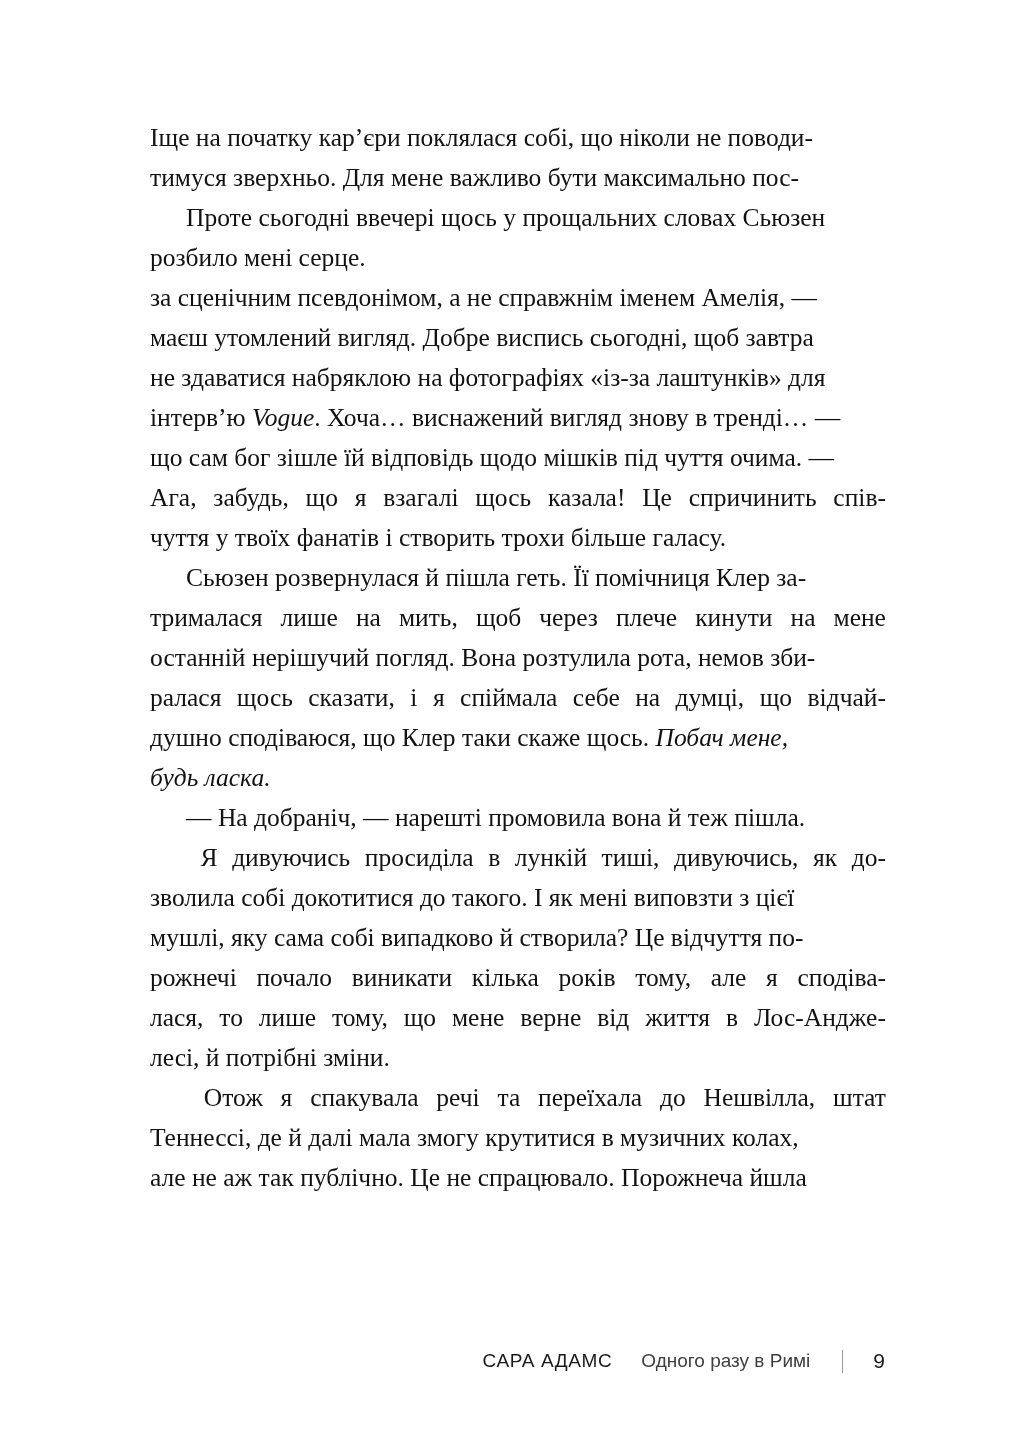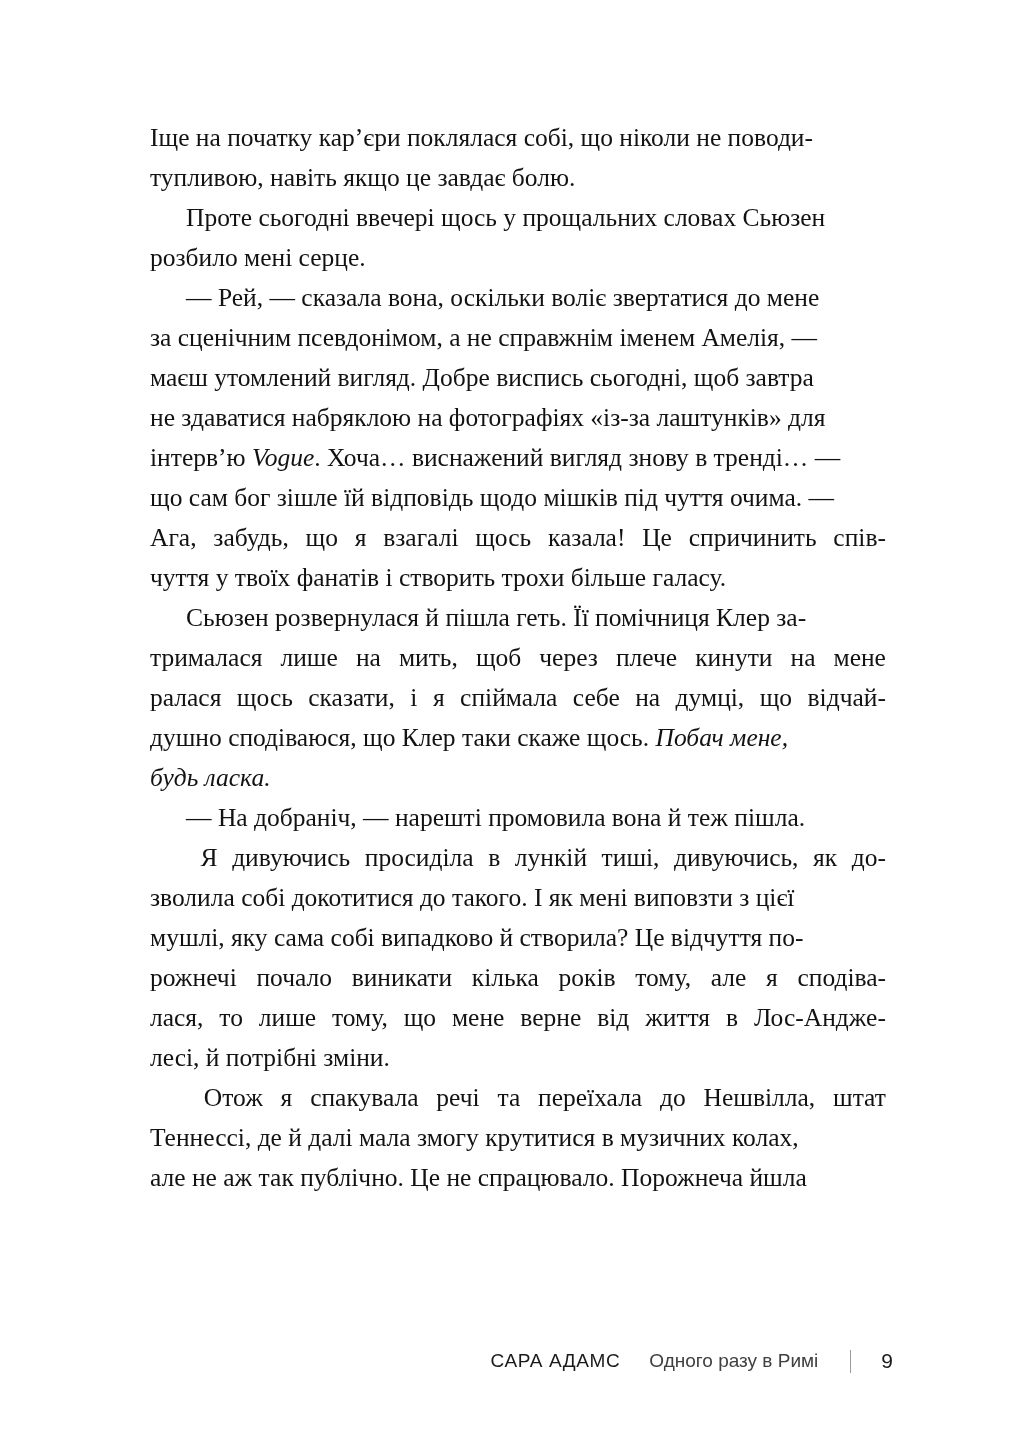--- a/index.html
+++ b/index.html
@@ -56,21 +56,21 @@
     width: 36px;
   }
 
   .ital {
     font-style: italic;
   }
 
   .footer {
     position: absolute;
     left: 150px;
-    right: 142px;
+    right: 150px;
     top: 1344px;
     height: 34px;
     display: flex;
     align-items: center;
     justify-content: flex-end;
     gap: 16px;
     font-family: "Liberation Sans", "DejaVu Sans", sans-serif;
   }
 
   .footer-author {
@@ -103,30 +103,29 @@
 </style>
 </head>
 <body>
 
 <div class="page">
 
   <div class="text-column">
 
     <p class="para">
       <span class="line">Іще на початку кар’єри поклялася собі, що ніколи не поводи-</span>
-      <span class="line">тупливою, навіть якщо це завдає болю.</span>
+      <span class="line">тимуся зверхньо. Для мене важливо бути максимально пос-</span>
     </p>
 
     <p class="para">
       <span class="line"><span class="indent"></span><span>Проте сьогодні ввечері щось у прощальних словах Сьюзен</span></span>
       <span class="line">розбило мені серце.</span>
     </p>
 
     <p class="para">
-      <span class="line"><span class="indent"></span><span>— Рей, — сказала вона, оскільки воліє звертатися до мене</span></span>
       <span class="line">за сценічним псевдонімом, а не справжнім іменем Амелія, —</span>
       <span class="line">маєш утомлений вигляд. Добре виспись сьогодні, щоб завтра</span>
       <span class="line">не здаватися набряклою на фотографіях «із-за лаштунків» для</span>
       <span class="line" id="line-vogue">інтерв’ю <span class="ital">Vogue</span>. Хоча… виснажений вигляд знову в тренді… —</span>
       <span class="line">що сам бог зішле їй відповідь щодо мішків під чуття очима. —</span>
       <span class="line just" id="line-aga">
           <span>Ага,</span>
           <span>забудь,</span>
           <span>що</span>
           <span>я</span>
@@ -147,20 +146,21 @@
           <span>лише</span>
           <span>на</span>
           <span>мить,</span>
           <span>щоб</span>
           <span>через</span>
           <span>плече</span>
           <span>кинути</span>
           <span>на</span>
           <span>мене</span>
         </span>
+      <span class="line">останній нерішучий погляд. Вона розтулила рота, немов зби-</span>
       <span class="line just" id="line-ralas">
           <span>ралася</span>
           <span>щось</span>
           <span>сказати,</span>
           <span>і</span>
           <span>я</span>
           <span>спіймала</span>
           <span>себе</span>
           <span>на</span>
           <span>думці,</span>

